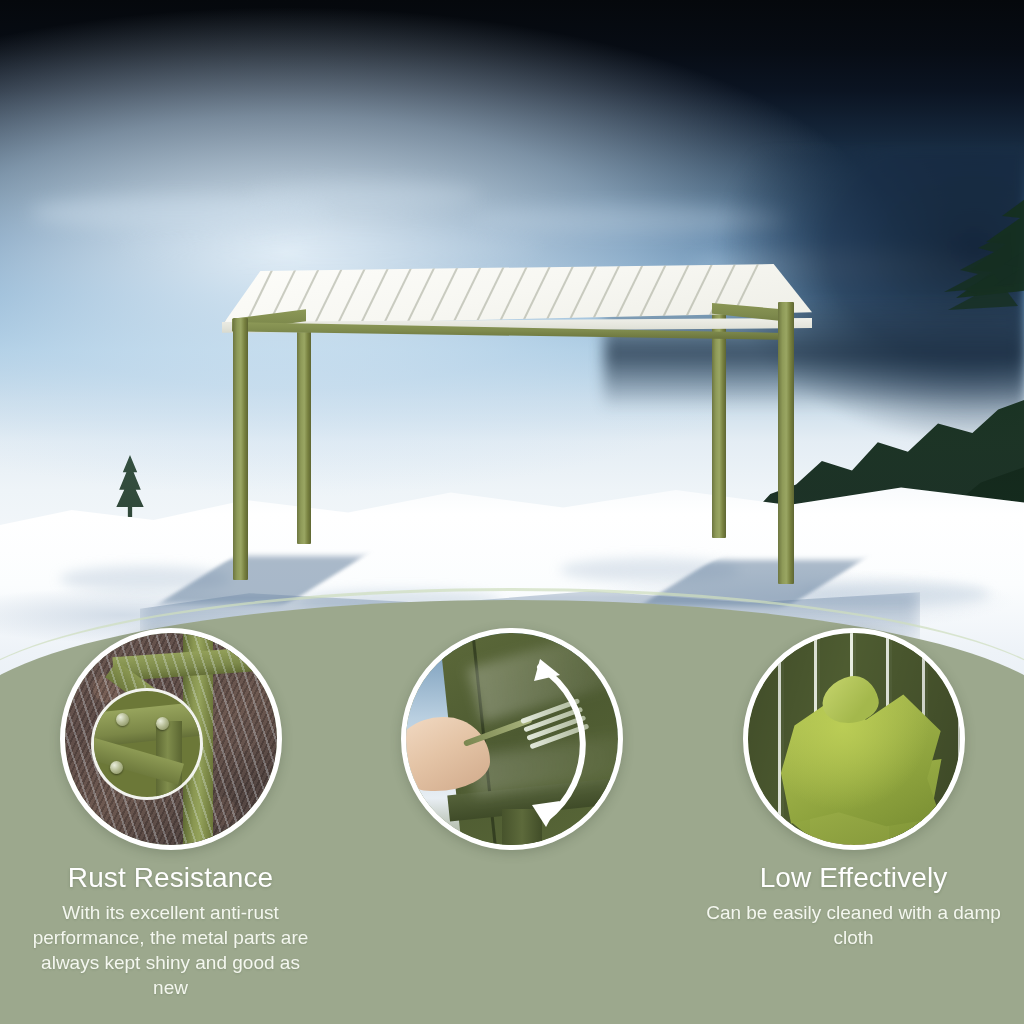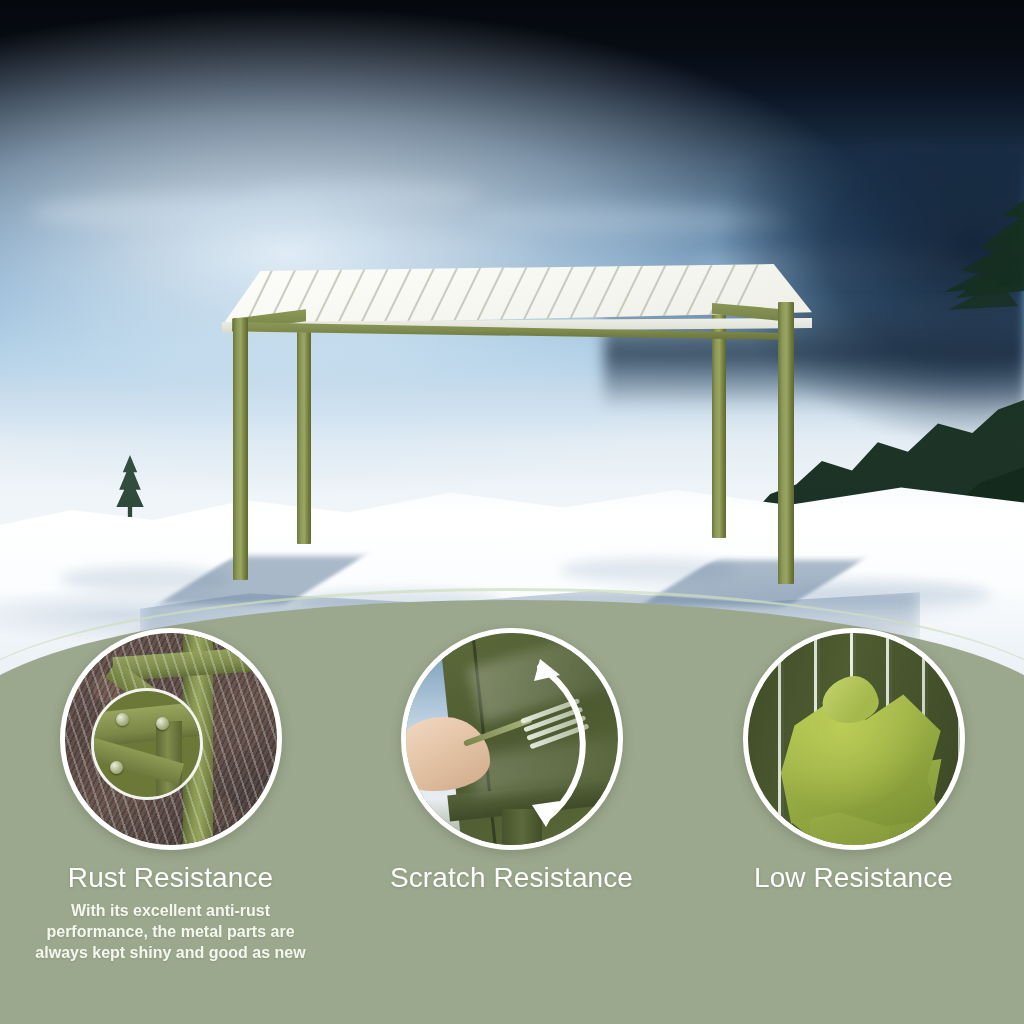--- a/index.html
+++ b/index.html
@@ -340,21 +340,21 @@
   }
 
   
   .f-title {
     margin-top:12px;
     font-size:28px; color:#ffffff; font-weight:400; letter-spacing:.1px;
     text-shadow:0 1px 3px rgba(70,85,60,.3);
   }
   .f-desc {
     margin-top:6px;
-    font-size:16px; line-height:1.32; color:#f4f7ef; font-weight:700;
+    font-size:19px; line-height:1.32; color:#f4f7ef; font-weight:400;
     padding:0 22px;
     text-shadow:0 1px 2px rgba(70,85,60,.22);
   }
 </style>
 </head>
 <body>
 
 <div id="stage">
 
   <div class="scene">
@@ -489,32 +489,32 @@
             <div class="tine" style="top:18px;"></div>
             <div class="tine" style="top:27px;"></div>
           </div>
           <svg class="arrow-arc" viewBox="0 0 92 200">
             <path d="M18 26 C74 62, 74 140, 24 178" stroke="#ffffff" stroke-width="6" fill="none" stroke-linecap="round"></path>
             <polygon points="18,18 38,34 12,40" fill="#ffffff"></polygon>
             <polygon points="24,186 10,164 38,160" fill="#ffffff"></polygon>
           </svg>
         </div>
       </div>
-      <div class="f-title">Scratch Resistance</div>
     </div>
 
     <div class="feature f3">
       <div class="circle">
         <div class="c-inner">
           <div class="slat-bg"></div>
           <div class="slat-shade"></div>
           <div class="hand3"></div>
           <div class="thumb3"></div>
           <div class="cloth-front"></div>
           <div class="cloth"></div>
           <div class="cloth-fold"></div>
         </div>
       </div>
-      <div class="f-title">Low Resistance</div>
+      <div class="f-title">Low Effectively</div>
+      <div class="f-desc">Can be easily cleaned with a damp cloth</div>
     </div>
 
   </div>
 </div>
 
 </body></html>

